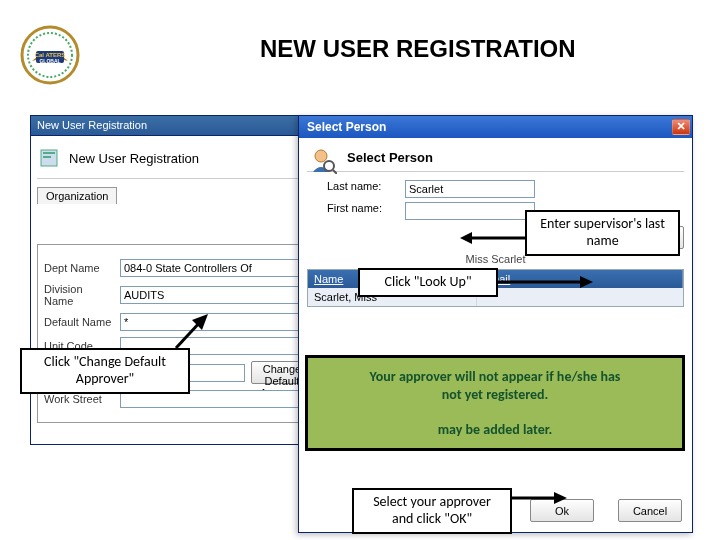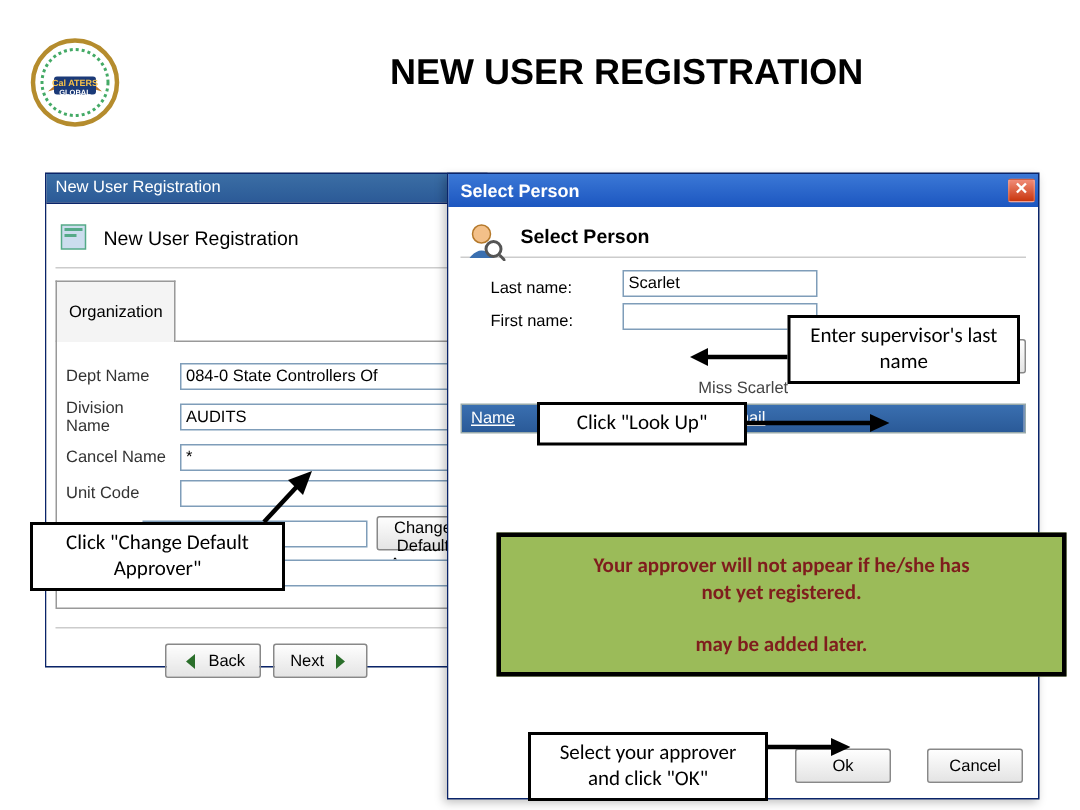--- a/index.html
+++ b/index.html
@@ -7,52 +7,52 @@
 
   .page-title { position: absolute; left: 260px; top: 35px; font-family: Verdana, sans-serif; font-weight: bold; font-size: 24px; color: #000; }
 
   .logo { position: absolute; left: 20px; top: 25px; width: 60px; height: 60px; }
 
   
   .win-back { position: absolute; left: 30px; top: 115px; width: 295px; height: 330px; border: 1px solid #0a246a; background: #ece9d8; }
   .titlebar { height: 20px; background: linear-gradient(#3b6ea5,#2b5a97); color: #fff; font-size: 11px; padding: 3px 6px; border-bottom: 1px solid #0a246a; }
   .win-body { background: #fff; padding: 6px; }
   .section-head { display:flex; align-items:center; gap:6px; font-size:13px; padding:4px 2px 8px 2px; border-bottom:1px solid #ccc; margin-bottom:8px;}
-  .tab { display:inline-block; border:1px solid #999; border-bottom:none; padding:14px 8px; background:#f4f4f4; font-size:11px; margin-bottom:-1px;}
+  .tab { display:inline-block; border:1px solid #999; border-bottom:none; padding:2px 8px; background:#f4f4f4; font-size:11px; margin-bottom:-1px;}
   .form-row { display:flex; align-items:center; margin:6px 0; gap:6px;}
   .form-row label { width:70px; color:#333;}
   .form-row input.txt, .form-row select { flex:1; border:1px solid #7f9db9; padding:1px 3px; font-size:11px; height:18px; background:#fff;}
   .btn { border:1px solid #888; background:linear-gradient(#fefefe,#e4e4e4); padding:1px 8px; font-size:11px; height:23px; cursor:pointer; border-radius:2px;}
   .nav-row { display:flex; justify-content:center; gap:8px; padding:10px 0; border-top:1px solid #ccc; margin-top:12px;}
   .nav-btn { display:flex; align-items:center; gap:4px; padding:2px 10px; }
 
   
   .win-front { position: absolute; left: 298px; top: 115px; width: 395px; height: 418px; border: 1px solid #0a246a; background: #ece9d8; box-shadow: -2px 2px 6px rgba(0,0,0,.25);}
   .titlebar2 { display:flex; justify-content:space-between; align-items:center; height:22px; background: linear-gradient(#3b78d6,#1c56c0); color:#fff; font-size:12px; font-weight:bold; padding:0 2px 0 8px;}
   .closebtn { width:18px; height:16px; background:linear-gradient(#f08b77,#c8360e); border:1px solid #fff3; color:#fff; font-weight:bold; font-size:11px; line-height:12px; text-align:center; border-radius:2px;}
   .front-body { background:#fff; padding:8px; height: calc(100% - 22px); position:relative;}
   .instr { color:#333; font-size:11px; margin:6px 0 10px 0; line-height:1.3; padding-left:40px;}
   .sp-icon { position:absolute; left:10px; top:8px;}
   .sp-title { font-weight:bold; font-size:13px; padding-left:40px; padding-top:4px;}
-  .field-row { display:flex; align-items:flex-end; gap:16px; margin:4px 0;}
+  .field-row { display:flex; align-items:flex-start; gap:6px; margin:4px 0;}
   .field-row label { width:72px; text-align:left;}
   .field-row input { border:1px solid #7f9db9; height:18px; padding:1px 3px; font-size:11px;}
   .lookup-row { text-align:right; margin:6px 0 4px 0;}
   .result-caption { text-align:center; font-size:11px; margin:4px 0; color:#444;}
   .grid { border:1px solid #9aa; margin-top:4px;}
   .grid-head { display:flex; background:linear-gradient(#3a6fb0,#2a5a98); color:#fff;}
   .grid-head div { padding:3px 6px; font-size:11px; border-right:1px solid #6f8bb5;text-decoration:underline;}
   .grid-row { display:flex; background:#e9eef7;}
   .grid-row div { padding:3px 6px; font-size:11px; border-right:1px solid #d3dae6;}
   .col-name { width:45%; } .col-email { width:55%; }
   .dlg-btns { position:absolute; right:10px; bottom:10px; display:flex; gap:24px;}
 
   
   .callout { position:absolute; background:#fff; border:2px solid #000; font-family: Calibri, Arial, sans-serif; font-size:14px; text-align:center; padding:4px 8px; line-height:1.2;}
-  .callout-green { position:absolute; background:#9bbb59; border:3px solid #000; font-family: Calibri, Arial, sans-serif; font-size:14px; font-weight:bold; text-align:center; padding:10px 8px; line-height:1.25; color:#7f1d1d;margin-left:26px;}
+  .callout-green { position:absolute; background:#9bbb59; border:3px solid #000; font-family: Calibri, Arial, sans-serif; font-size:14px; font-weight:bold; text-align:center; padding:10px 8px; line-height:1.25; color:#14532d;}
   .arrow { position:absolute; }
 </style>
 </head>
 <body>
 
 <svg class="logo" viewBox="0 0 60 60">
   <circle cx="30" cy="30" r="28" fill="#fff" stroke="#b58c2d" stroke-width="3"></circle>
   <circle cx="30" cy="30" r="22" fill="none" stroke="#4a6" stroke-width="2" stroke-dasharray="2 2"></circle>
   <path d="M12 36 Q30 18 48 36 Q30 30 12 36 Z" fill="#c0782a"></path>
   <rect x="16" y="26" width="28" height="12" rx="2" fill="#1b3a78"></rect>
@@ -67,60 +67,46 @@
   <div class="win-body" style="height:calc(100% - 20px);">
     <div class="section-head">
       <svg width="24" height="24">
           <rect x="2" y="4" width="16" height="16" fill="#cde" stroke="#5a8"></rect>
           <rect x="4" y="6" width="12" height="2" fill="#5a8"></rect>
           <rect x="4" y="10" width="8" height="2" fill="#5a8"></rect>
         </svg>
       <span>New User Registration</span>
     </div>
     <span class="tab">Organization</span>
-    <div style="border:1px solid #999; padding:8px 6px;">
+    <div style="border:1px solid #999; padding:8px 6px;margin-top:41px;">
       <div class="form-row">
         <label>Dept Name</label>
         <input class="txt" value="084-0 State Controllers Of" style="">
       </div>
       <div class="form-row">
         <label>Division Name</label>
         <input class="txt" value="AUDITS" style="">
       </div>
       <div class="form-row">
-        <label>Cancel Name</label>
+        <label>Default Name</label>
         <input class="txt" value="*" style="">
       </div>
       <div class="form-row">
         <label>Unit Code</label>
         <input class="txt" value="" style="">
       </div>
       <div class="form-row">
         <label>Approver</label>
         <input class="txt" style="flex: 0 0 60px;" value="">
         <button class="btn" style="flex:1">Change Default Approver</button>
       </div>
       <div class="form-row">
         <label>Work Street</label>
         <input class="txt" value="" style="">
       </div>
-    </div>
-    <div class="nav-row">
-      <button class="btn nav-btn">
-        <svg width="14" height="14">
-            <path d="M9 2 L3 7 L9 12 Z" fill="#2a6e2a"></path>
-          </svg>
-        <span>Back</span>
-      </button>
-      <button class="btn nav-btn">
-        <span>Next</span>
-        <svg width="14" height="14">
-            <path d="M4 2 L10 7 L4 12 Z" fill="#2a6e2a"></path>
-          </svg>
-      </button>
     </div>
   </div>
 </div>
 
 <div class="win-front">
   <div class="titlebar2">
     <span>Select Person</span>
     <span class="closebtn">✕</span>
   </div>
   <div class="front-body">
@@ -143,20 +129,21 @@
     <div class="lookup-row">
       <button class="btn" style="width:80px">Look Up</button>
     </div>
     <div class="result-caption">Miss  Scarlet</div>
     <div class="grid">
       <div class="grid-head">
         <div class="col-name">Name</div>
         <div class="col-email">Email</div>
       </div>
       <div class="grid-row">
+        <div class="col-name">Scarlet, Miss</div>
       </div>
     </div>
     <div class="dlg-btns">
       <button class="btn" style="width:64px">Ok</button>
       <button class="btn" style="width:64px">Cancel</button>
     </div>
   </div>
 </div>
 
 <div class="callout" style="left:525px; top:210px; width:155px;">Enter supervisor's last name</div>

